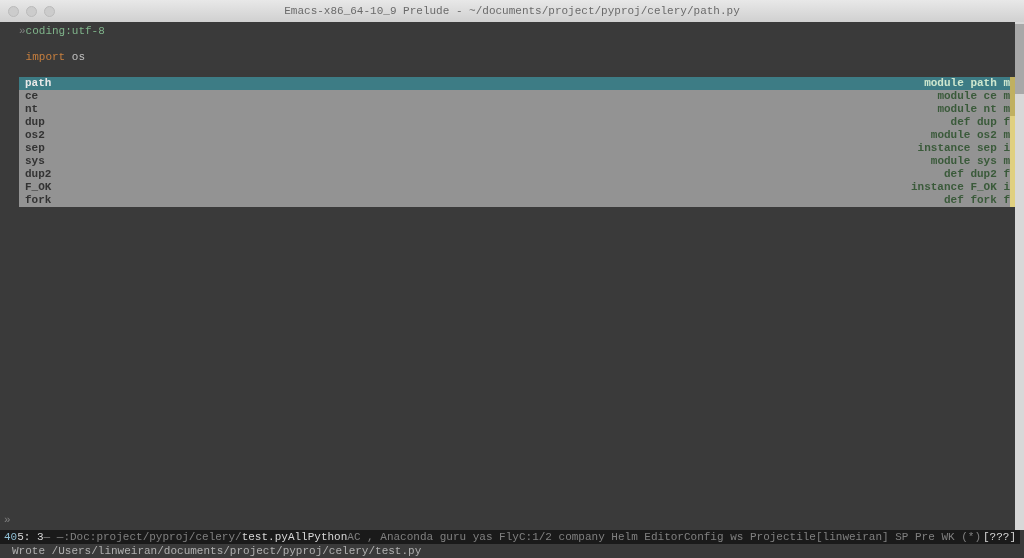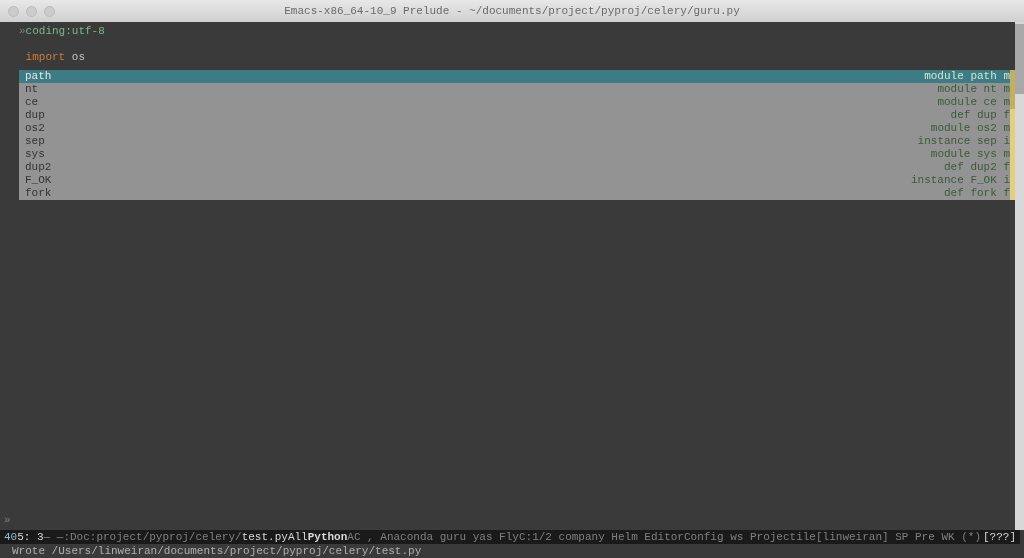--- a/index.html
+++ b/index.html
@@ -73,21 +73,22 @@
       width: 7px;
       height: 12px;
       border: 1px solid #aaa;
       vertical-align: baseline;
       margin-left: 1px;
     }
     .completion-popup {
       position: absolute;
       left: 19px;
       right: 8px;
-      top: 48px;
+      top: 55px;
+      font-weight: bold;
     }
     .completion-item {
       height: 13px;
       line-height: 13px;
       display: flex;
       justify-content: space-between;
       padding: 0 6px;
       background: #939393;
       color: #333;
     }
@@ -147,21 +148,21 @@
     }
     .modeline .ml-bright {
       color: #d8d8d8;
     }
     .modeline .ml-all {
       color: #d8d8d8;
       text-align: right;
     }
     .modeline .ml-python {
       color: #d8d8d8;
-      font-weight: bold;
+      font-weight: normal;
     }
     .modeline-right{
       margin-left:auto;
       color:#d8d8d8;
     }
     .minibuffer {
       position: absolute;
       bottom: 0;
       left: 0;
       right: 0;
@@ -175,45 +176,45 @@
   </style>
 </head>
 <body>
 
 <div class="titlebar">
   <div class="traffic-lights">
     <div class="traffic-light"></div>
     <div class="traffic-light"></div>
     <div class="traffic-light"></div>
   </div>
-  <div class="title-text">Emacs-x86_64-10_9 Prelude - ~/documents/project/pyproj/celery/guru.py</div>
+  <div class="title-text">Emacs-x86_64-10_9 Prelude - ~/documents/project/pyproj/celery/path.py</div>
 </div>
 
 <div class="editor">
   <div class="line"><span class="fringe-marker">»</span><span class="coding-directive">coding:utf-8</span></div>
   <div class="line"> </div>
   <div class="line"> <span class="keyword">import</span> <span class="module-name">os</span></div>
   <div class="line"> </div>
   <div class="line"><span class="fringe-marker">»</span><span>os.</span><span class="cursor-box"></span></div>
 
   <div class="completion-popup" id="completion-popup">
     <div class="completion-scrollbar">
       <div class="completion-scroll-thumb"></div>
     </div>
   <div class="completion-item selected">
         <span>path</span>
         <span class="meta">module path m</span>
       </div>
       <div class="completion-item">
+        <span>ce</span>
+        <span class="meta">module ce m</span>
+      </div>
+      <div class="completion-item">
         <span>nt</span>
         <span class="meta">module nt m</span>
-      </div>
-      <div class="completion-item">
-        <span>ce</span>
-        <span class="meta">module ce m</span>
       </div>
       <div class="completion-item">
         <span>dup</span>
         <span class="meta">def dup f</span>
       </div>
       <div class="completion-item">
         <span>os2</span>
         <span class="meta">module os2 m</span>
       </div>
       <div class="completion-item">

